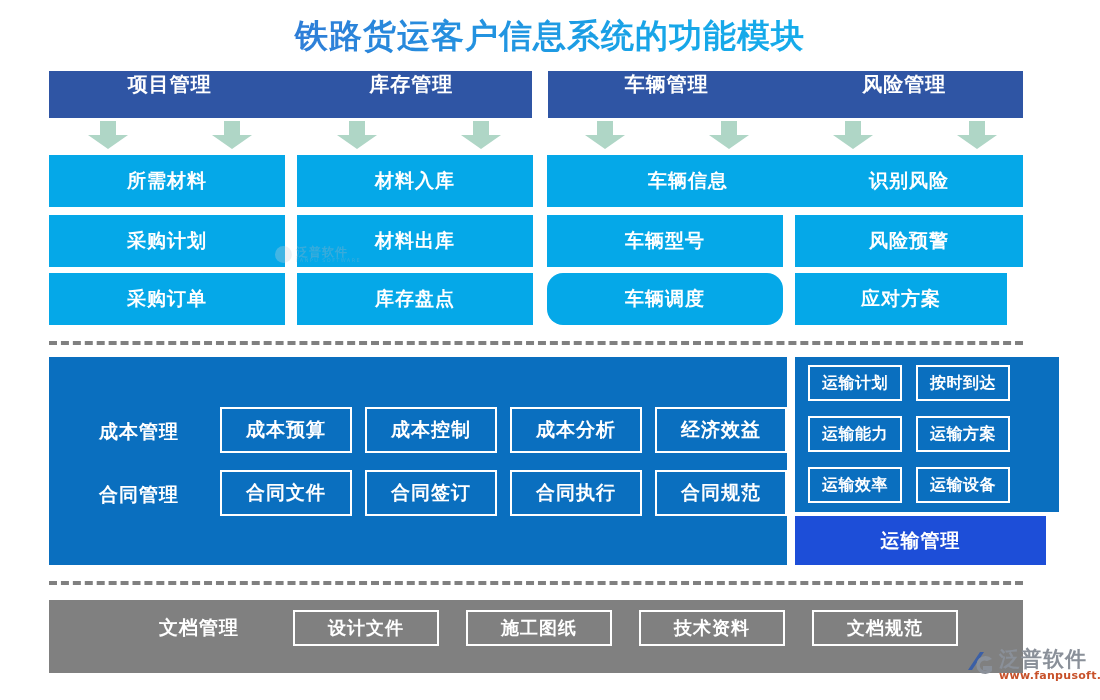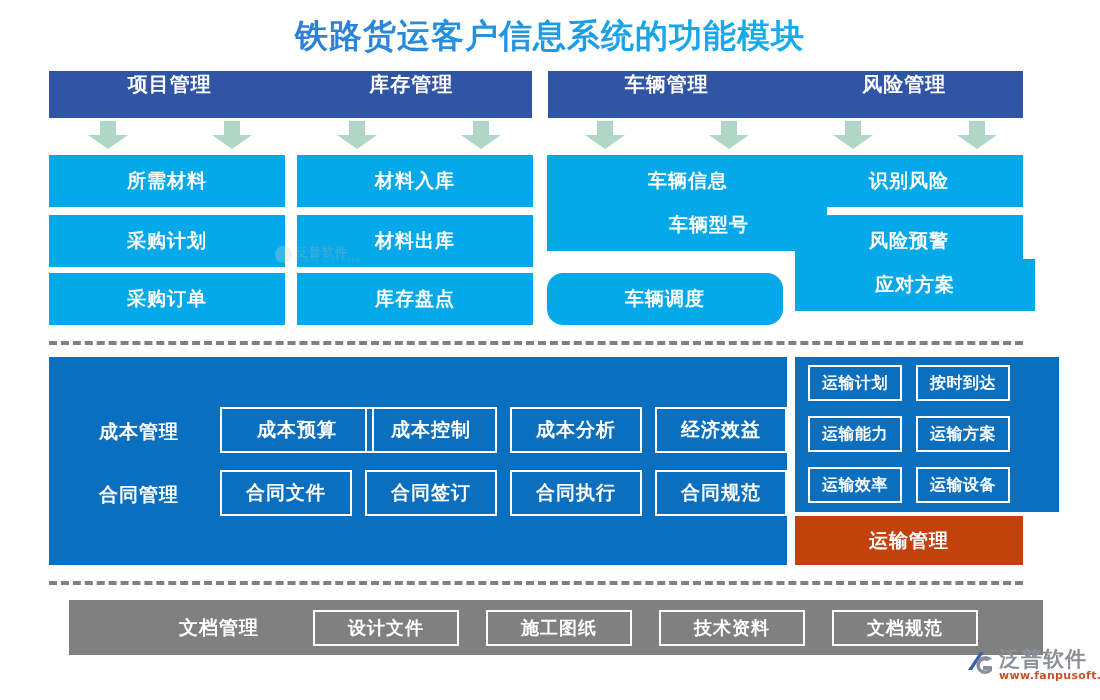--- a/index.html
+++ b/index.html
@@ -79,30 +79,29 @@
     background:#0A6FBF;
     padding-left:36px;
   }
   .trans-cell{
     position:absolute;width:94px;height:36px;border:2px solid #ffffff;
     display:flex;align-items:center;justify-content:center;
     color:#ffffff;font-size:16px;font-weight:bold;letter-spacing:.5px;
     box-sizing:border-box;
   }
   #trans-footer{
-    position:absolute;left:795px;top:516px;width:228px;height:49px;
-    background:#c2410c;display:flex;align-items:center;justify-content:center;
+    position:absolute;left:795px;top:516px;width:251px;height:49px;
+    background:#1d4ed8;display:flex;align-items:center;justify-content:center;
     color:#ffffff;font-size:19px;font-weight:bold;letter-spacing:1px;
   }
 
   
   #doc-bar{
-    position:absolute;left:49px;top:600px;width:974px;height:55px;
+    position:absolute;left:49px;top:600px;width:974px;height:73px;
     background:#808080;
-    margin-left:20px;
   }
   #doc-label{
     position:absolute;left:70px;top:15px;width:160px;text-align:center;
     color:#ffffff;font-size:19px;font-weight:bold;letter-spacing:1px;
   }
   .doc-cell{
     position:absolute;top:10px;height:36px;border:2px solid #ffffff;
     display:flex;align-items:center;justify-content:center;
     color:#ffffff;font-size:18px;font-weight:bold;letter-spacing:1px;
     box-sizing:border-box;
@@ -197,34 +196,34 @@
 
   <div class="cyan-box" style="left:49px;top:155px;width:236px;">所需材料</div>
   <div class="cyan-box" style="left:49px;top:215px;width:236px;">采购计划</div>
   <div class="cyan-box" style="left:49px;top:273px;width:236px;">采购订单</div>
 
   <div class="cyan-box" style="left:297px;top:155px;width:236px;">材料入库</div>
   <div class="cyan-box" style="left:297px;top:215px;width:236px;">材料出库</div>
   <div class="cyan-box" style="left:297px;top:273px;width:236px;">库存盘点</div>
 
   <div class="cyan-box" style="left:547px;top:155px;width:236px;padding-left:23px;">车辆信息</div>
-  <div class="cyan-box" style="left:547px;top:199px;width:236px;padding-left:44px;">车辆型号</div>
+  <div class="cyan-box" style="left:547px;top:215px;width:236px;">车辆型号</div>
   <div class="cyan-box" style="left:547px;top:273px;width:236px;border-radius:16px;">车辆调度</div>
 
   <div class="cyan-box" style="left:795px;top:155px;width:228px;">识别风险</div>
   <div class="cyan-box" style="left:795px;top:215px;width:228px;">风险预警</div>
-  <div class="cyan-box" style="left:795px;top:259px;width:240px;">应对方案</div>
+  <div class="cyan-box" style="left:795px;top:273px;width:212px;">应对方案</div>
 
   <div class="dash-sep" id="dash-1"></div>
 
   <div id="mid-panel">
     <div class="mid-rowlabel" style="left:20px;top:62px;">成本管理</div>
     <div class="mid-rowlabel" style="left:20px;top:125px;">合同管理</div>
 
-    <div class="mid-cell" style="left:171px;top:50px;width:154px;">成本预算</div>
+    <div class="mid-cell" style="left:171px;top:50px;width:132px;">成本预算</div>
     <div class="mid-cell" style="left:316px;top:50px;width:132px;">成本控制</div>
     <div class="mid-cell" style="left:461px;top:50px;width:132px;">成本分析</div>
     <div class="mid-cell" style="left:606px;top:50px;width:132px;">经济效益</div>
 
     <div class="mid-cell" style="left:171px;top:113px;width:132px;">合同文件</div>
     <div class="mid-cell" style="left:316px;top:113px;width:132px;">合同签订</div>
     <div class="mid-cell" style="left:461px;top:113px;width:132px;">合同执行</div>
     <div class="mid-cell" style="left:606px;top:113px;width:132px;">合同规范</div>
   </div>
 

